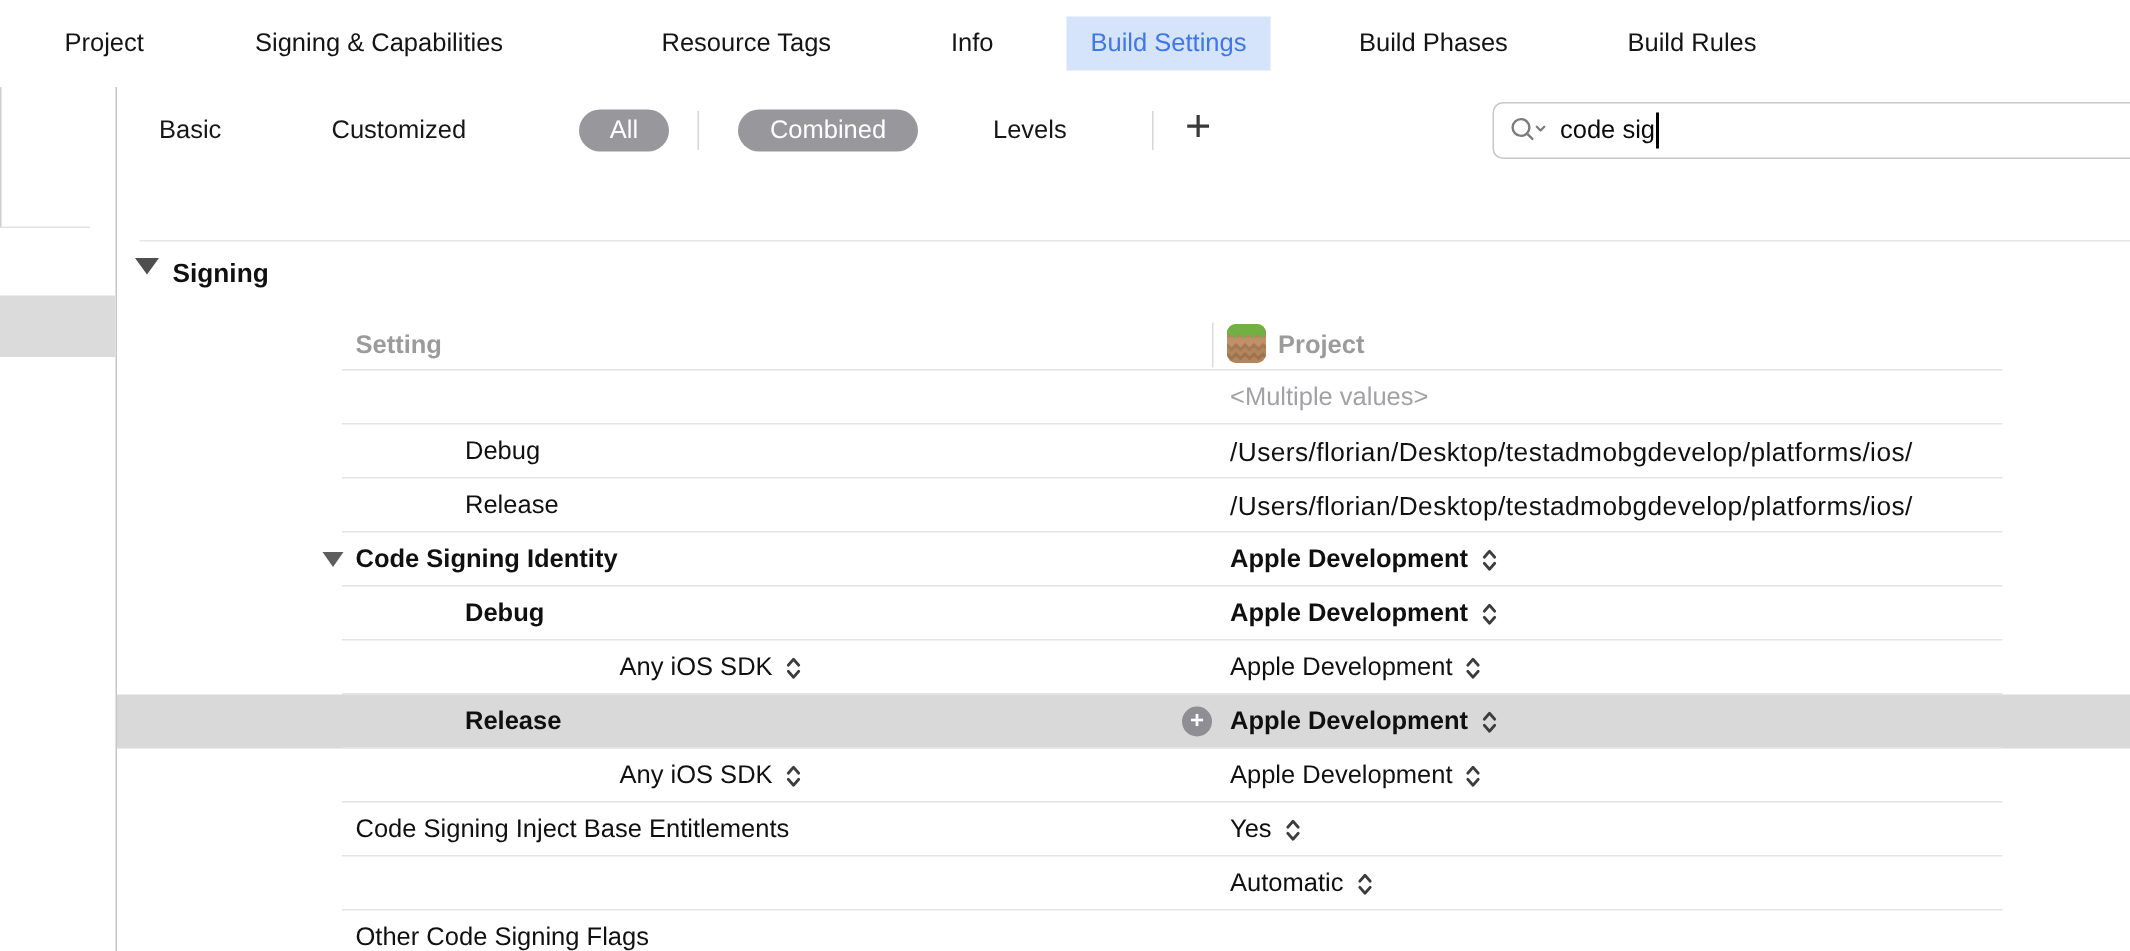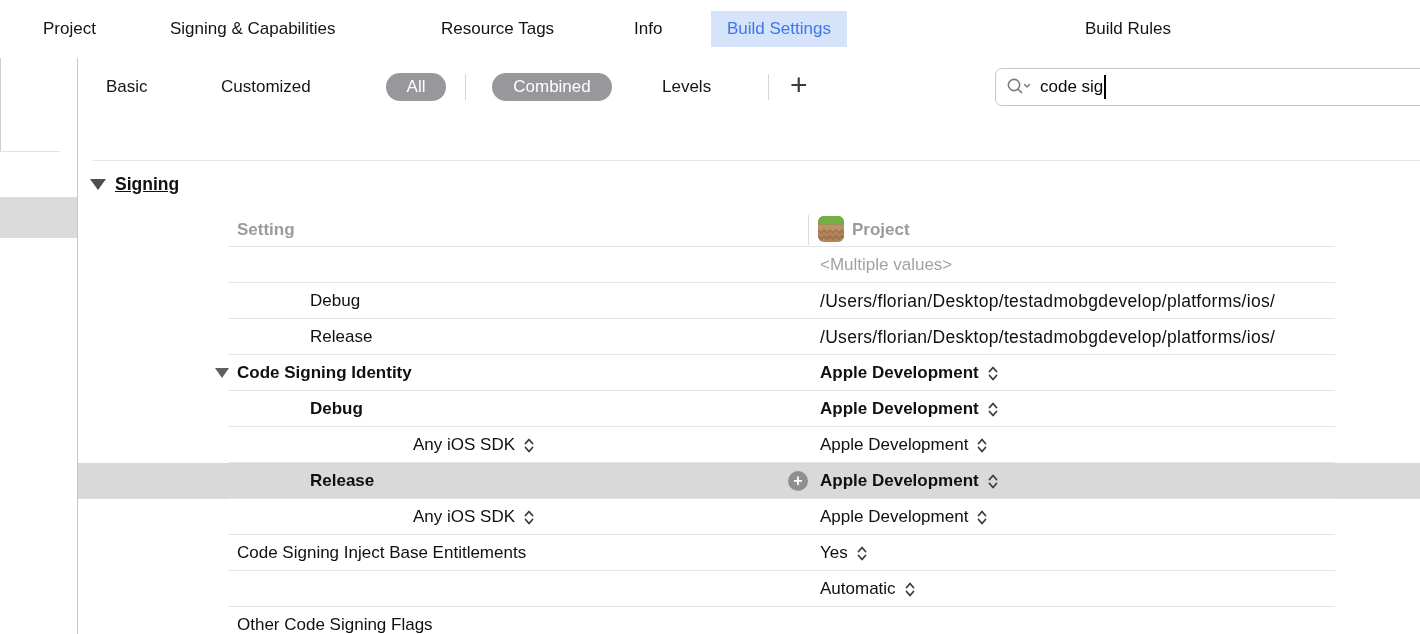--- a/index.html
+++ b/index.html
@@ -22,21 +22,21 @@
   .titem{position:absolute;top:0;height:58px;line-height:58px;font-size:17px;color:#161616;white-space:nowrap;}
   .gpill{position:absolute;top:15px;height:28px;line-height:28px;border-radius:14px;background:#98979c;color:#fff;font-size:17px;text-align:center;}
   .tdivider{position:absolute;top:16px;width:1px;height:26px;background:#d6d6d6;}
   .plusbtn{position:absolute;top:0;height:58px;line-height:54px;font-size:30px;font-weight:300;color:#3a3a3a;}
   .searchbox{position:absolute;left:917px;top:10px;width:520px;height:38px;border:1px solid #c7c7c7;border-radius:7px;background:#fff;display:flex;align-items:center;padding-left:10px;box-sizing:border-box;}
   .searchtext{font-size:17px;color:#0a0a0a;margin-left:8px;white-space:pre;}
   .caret{display:inline-block;width:2px;height:24px;background:#000;margin-left:1px;}
   
   .content{position:absolute;left:78px;top:116px;width:1342px;height:518px;background:#fff;}
   .sectionline{position:absolute;left:15px;right:0;top:44px;height:1px;background:#e6e6e6;}
-  .sechdr{position:absolute;left:12px;top:56px;height:24px;display:flex;align-items:center;text-decoration:underline;}
+  .sechdr{position:absolute;left:12px;top:56px;height:24px;display:flex;}
   .sechdr .tri{margin-right:9px;border-left:8px solid transparent;border-right:8px solid transparent;border-top:11px solid #4f4f4f;width:0;height:0;}
   .sechdr .stext{font-size:17.5px;font-weight:700;color:#101010;}
   
   .table{position:absolute;left:0;top:96px;right:0;}
   .thead{position:relative;height:35px;}
   .thead .hlabel{position:absolute;top:0;height:35px;line-height:35px;font-size:17px;color:#9b9b9b;font-weight:bold;}
   .thead .h-setting{left:159px;}
   .thead .h-project{left:774px;}
   .thead .vdiv{position:absolute;left:730px;top:3px;width:1px;height:30px;background:#dcdcdc;}
   .thead .picon{position:absolute;left:740px;top:4px;width:26px;height:26px;border-radius:6px;overflow:hidden;}
@@ -58,20 +58,21 @@
 </style>
 </head>
 <body>
 
 <div class="tabbar">
   <span class="tab" style="left:43px">Project</span>
   <span class="tab" style="left:170px">Signing &amp; Capabilities</span>
   <span class="tab" style="left:441px">Resource Tags</span>
   <span class="tab" style="left:634px">Info</span>
   <span class="tab pill" style="left:711px">Build Settings</span>
+  <span class="tab" style="left:906px">Build Phases</span>
   <span class="tab" style="left:1085px">Build Rules</span>
 </div>
 
 <div class="sidebar">
   <div class="edge"></div>
   <div class="shortline"></div>
   <div class="selblock"></div>
 </div>
 
 <div class="toolbar">

